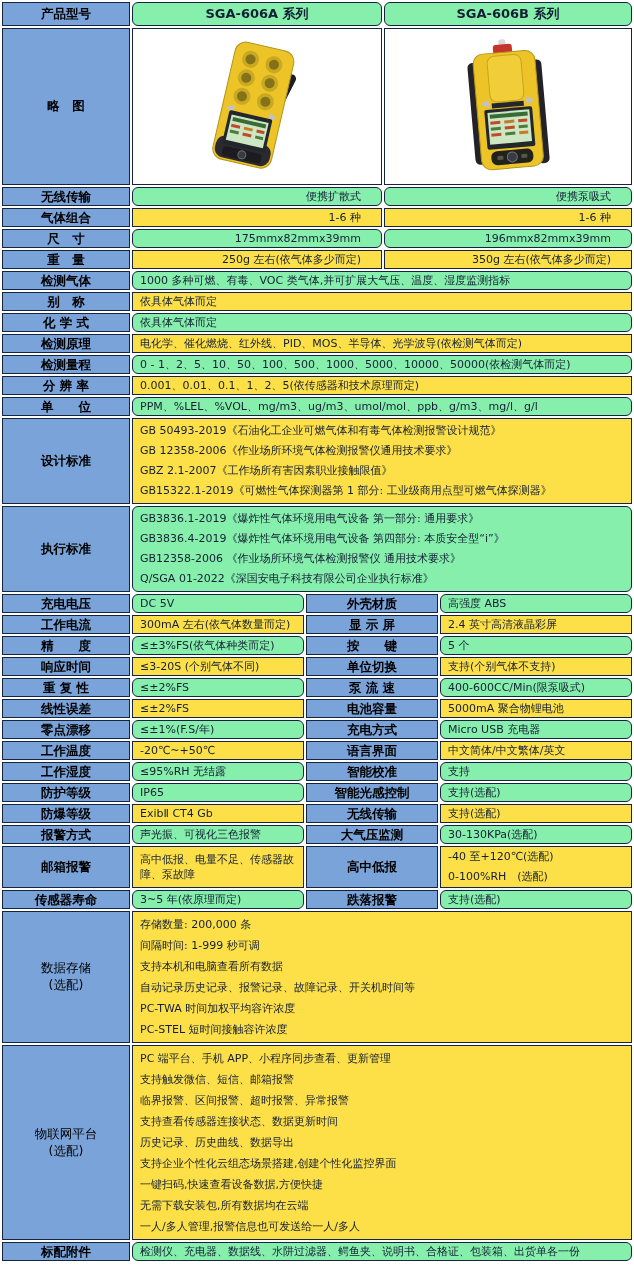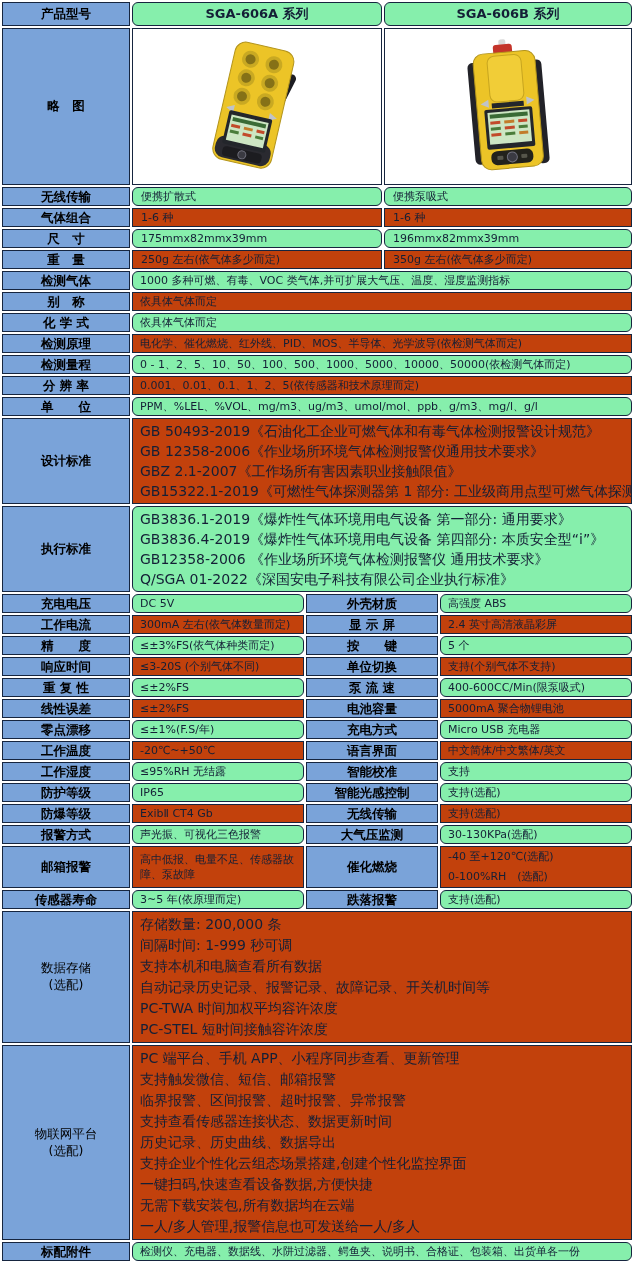--- a/index.html
+++ b/index.html
@@ -1,34 +1,34 @@
 <!DOCTYPE html>
 <html><head>
 <meta charset="utf-8">
 <style>
   html,body{margin:0;padding:0;background:#fff;}
   body{width:634px;font-family:"DejaVu Sans","Liberation Sans",sans-serif;color:#141f36;}
   table{border-collapse:separate;border-spacing:2px;background:#fff;width:634px;table-layout:fixed;}
   td{border:1px solid #16253f;box-sizing:border-box;overflow:hidden;vertical-align:middle;}
   td.lbl{background:#7aa3d9;font-weight:bold;text-align:center;font-size:12.5px;color:#000000;padding:0 2px;}
-  td.va{background:#c2410c;}
+  td.va{background:#fde047;}
   td.vb{background:#86efac;border-radius:6px;}
   td.wht{background:#ffffff;}
   td.val{font-size:11px;padding:0 7px;text-align:left;}
-  td.ctr{text-align:left;padding:0 8px;}
+  td.ctr{text-align:right;padding:0 20px;}
   td.hdr{font-weight:bold;font-size:13px;text-align:center;}
   tr.single td{height:19px;line-height:17px;}
   tr.hrow td{height:22px;line-height:20px;}
   tr.sketch td{height:157px;margin-left:29px;}
   tr.std td{height:82px;}
   tr.alarm td{height:42px;}
   tr.storage td{height:128px;}
   tr.iot td{height:191px;}
   .mline{padding:2px 7px;}
-  .mline div{line-height:20px;font-size:14px;white-space:nowrap;}
+  .mline div{line-height:20px;font-size:11px;white-space:nowrap;}
   .mline21 div{line-height:21px;}
   .two div{line-height:20px;}
   .lbl .sub{font-weight:normal;}
   .devcell{text-align:center;padding:0;}
   svg{display:block;margin:0 auto;}
 </style>
 </head>
 <body>
 
 <table>
@@ -256,21 +256,21 @@
   </tr>
   <tr class="single">
     <td class="lbl">报警方式</td>
     <td class="vb val">声光振、可视化三色报警</td>
     <td class="lbl" colspan="2">大气压监测</td>
     <td class="vb val">30-130KPa(选配)</td>
   </tr>
   <tr class="alarm">
     <td class="lbl">邮箱报警</td>
     <td class="va val two">高中低报、电量不足、传感器故障、泵故障</td>
-    <td class="lbl" colspan="2">催化燃烧</td>
+    <td class="lbl" colspan="2">高中低报</td>
     <td class="va val two">
       <div>-40 至+120℃(选配)</div>
       <div>0-100%RH　(选配)</div>
     </td>
   </tr>
   <tr class="single">
     <td class="lbl">传感器寿命</td>
     <td class="vb val">3~5 年(依原理而定)</td>
     <td class="lbl" colspan="2">跌落报警</td>
     <td class="vb val">支持(选配)</td>

